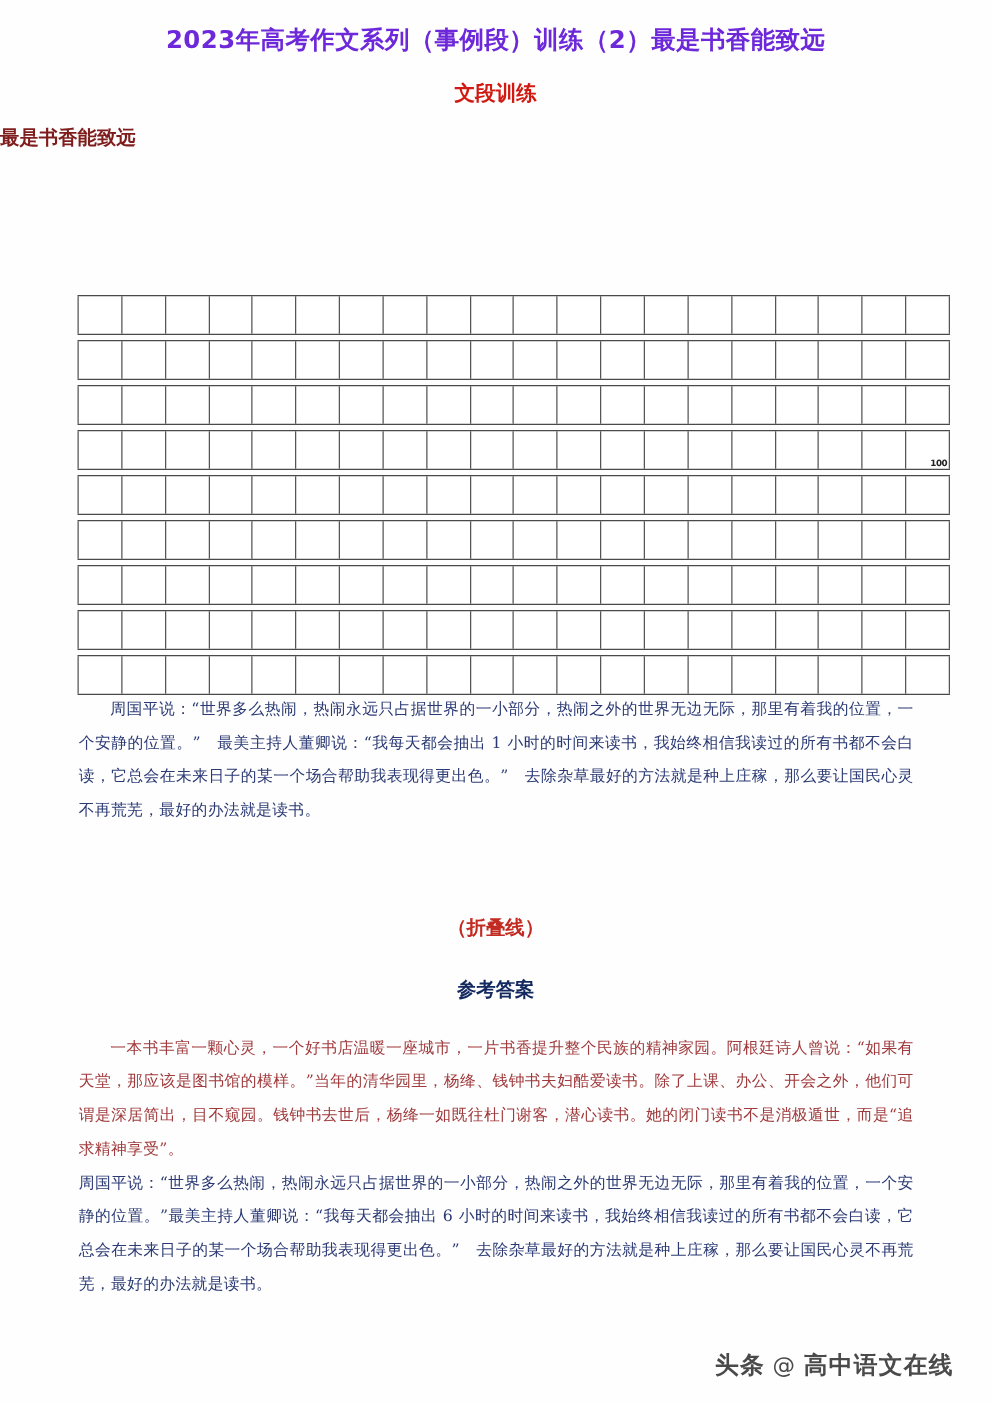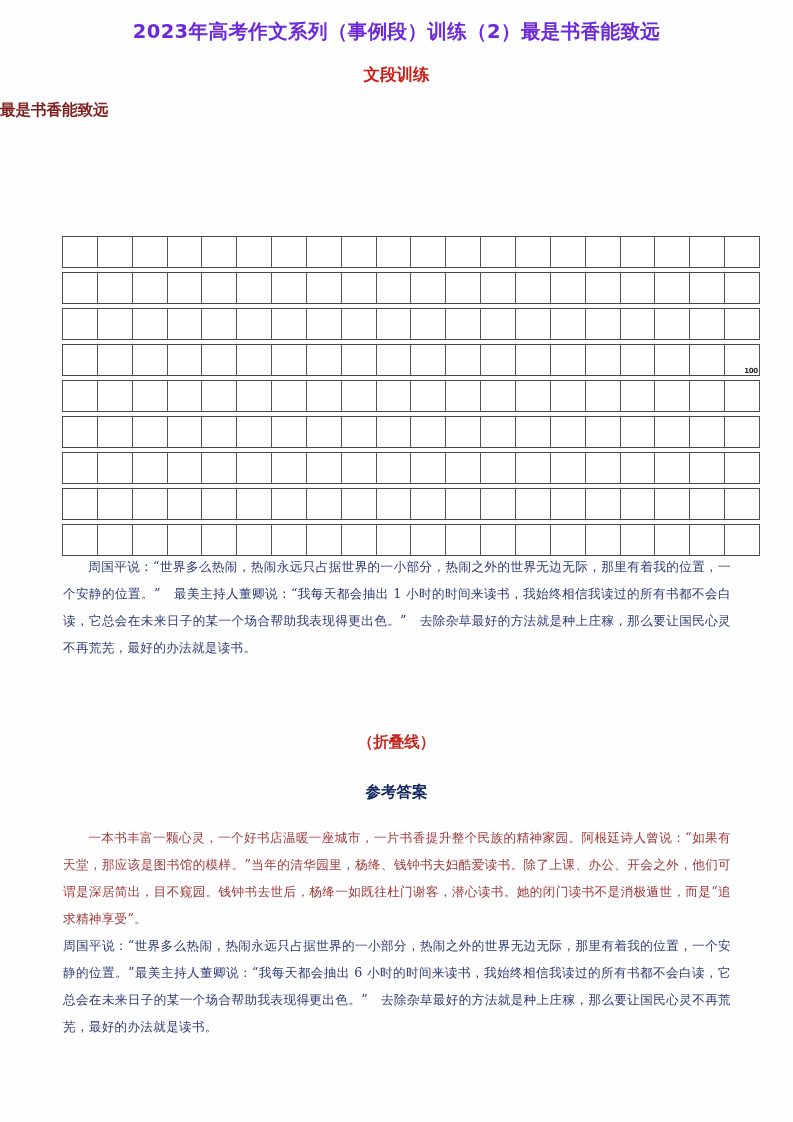--- a/index.html
+++ b/index.html
@@ -422,14 +422,19 @@
     <span class="fold-dash"></span>
   </div>
 
   <div class="answer-head">参考答案</div>
 
   <div class="para-block" id="answer-para">
     <p class="hand hand-red">一本书丰富一颗心灵，一个好书店温暖一座城市，一片书香提升整个民族的精神家园。阿根廷诗人曾说：“如果有天堂，那应该是图书馆的模样。”当年的清华园里，杨绛、钱钟书夫妇酷爱读书。除了上课、办公、开会之外，他们可谓是深居简出，目不窥园。钱钟书去世后，杨绛一如既往杜门谢客，潜心读书。她的闭门读书不是消极遁世，而是“追求精神享受”。</p>
     <p class="hand hand-blue noindent">周国平说：“世界多么热闹，热闹永远只占据世界的一小部分，热闹之外的世界无边无际，那里有着我的位置，一个安静的位置。”最美主持人董卿说：“我每天都会抽出 6 小时的时间来读书，我始终相信我读过的所有书都不会白读，它总会在未来日子的某一个场合帮助我表现得更出色。”　去除杂草最好的方法就是种上庄稼，那么要让国民心灵不再荒芜，最好的办法就是读书。</p>
   </div>
 
+  <div class="watermark">
+    <span>头条</span>
+    <span class="wm-at">@</span>
+    <span>高中语文在线</span>
+  </div>
 
 </div>
 
 </body></html>

